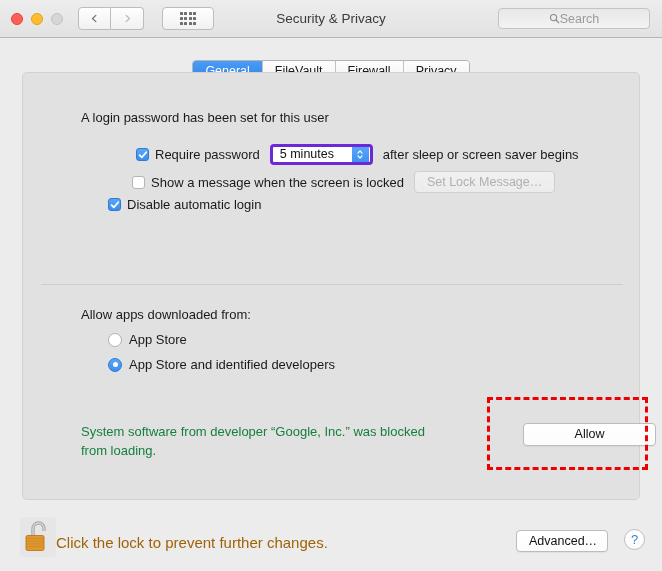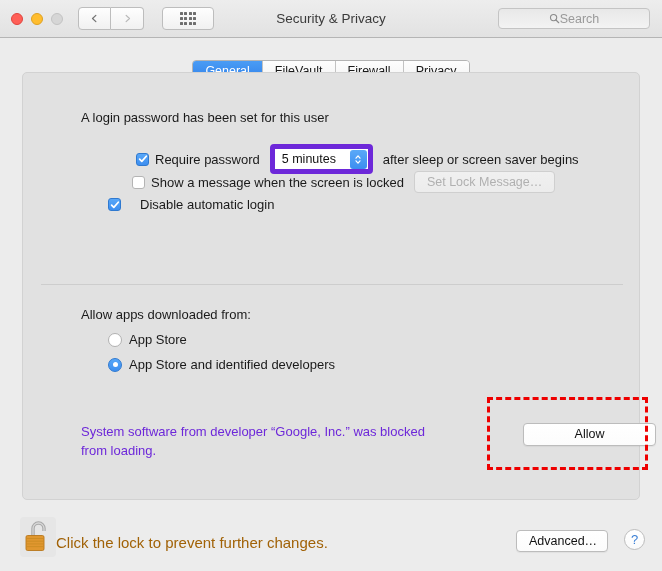--- a/index.html
+++ b/index.html
@@ -209,23 +209,23 @@
     align-items: center;
     justify-content: center;
     flex: none;
   }
   .rb.off { background: #fff; border: 1px solid #b1b1b1; }
   .rb.on  { background: linear-gradient(to bottom,#58a7f8,#3c8ef0); border: 1px solid #2f79d0; }
   .rb.on i { width: 5px; height: 5px; border-radius: 50%; background: #fff; display:block; }
 
   
   .popup {
-    height: 30px;
+    height: 21px;
     background: #fff;
-    border: 5px solid #6d28d9;
+    border: 3px solid #6d28d9;
     border-radius: 4px;
     display: inline-flex;
     align-items: center;
     box-sizing: border-box;
     overflow: hidden;
   }
   .popup .pv {
     padding: 0 8px 0 7px;
     font-size: 12.5px;
     line-height: 19px;
@@ -378,21 +378,21 @@
     </span>
     <span class="lbl" style="margin-left:10px;">after sleep or screen saver begins</span>
   </div>
 
   <div class="row" style="left:85px; top:98px;margin-left:24px;">
     <span class="cb off"></span>
     <span class="lbl">Show a message when the screen is locked</span>
     <span class="btn disabled" style="margin-left:10px;">Set Lock Message…</span>
   </div>
 
-  <div class="row" style="left:85px; top:124px;gap:13px;">
+  <div class="row" style="left:85px; top:124px;">
     <span class="cb on">
       <svg viewBox="0 0 10 10">
         <polyline points="1.6,5.2 3.8,7.4 8.3,2.2" fill="none" stroke="#fff" stroke-width="1.7" stroke-linecap="round" stroke-linejoin="round"></polyline>
       </svg>
     </span>
     <span class="lbl">Disable automatic login</span>
   </div>
 
   <div class="divider"></div>
 
@@ -405,21 +405,21 @@
     <span class="lbl">App Store</span>
   </div>
 
   <div class="row" style="left:85px; top:284px;">
     <span class="rb on">
         <i></i>
       </span>
     <span class="lbl">App Store and identified developers</span>
   </div>
 
-  <div style="position:absolute; left:58px; top:349px; width:370px; font-size:13px; line-height:19px; color:#6d28d9;">System software from developer “Google, Inc.” was blocked from loading.</div>
+  <div style="position:absolute; left:58px; top:349px; width:370px; font-size:13px; line-height:19px; color:#15803d;">System software from developer “Google, Inc.” was blocked from loading.</div>
 
   <span class="btn" style="position:absolute; left:500px; top:350px; width:133px; height:23px; line-height:21px; padding:0;">Allow</span>
 </div>
 
 <div class="annot"></div>
 
 <div class="lock">
   <svg viewBox="0 0 36 40" width="36" height="40">
     <rect x="0" y="0" width="36" height="40" rx="4" fill="#e6e6e6"></rect>
     <path d="M13 19 L13 11.5 A5.5 5.5 0 0 1 24 11.5 L24 14" fill="none" stroke="#a8a8a8" stroke-width="3.4"></path>

